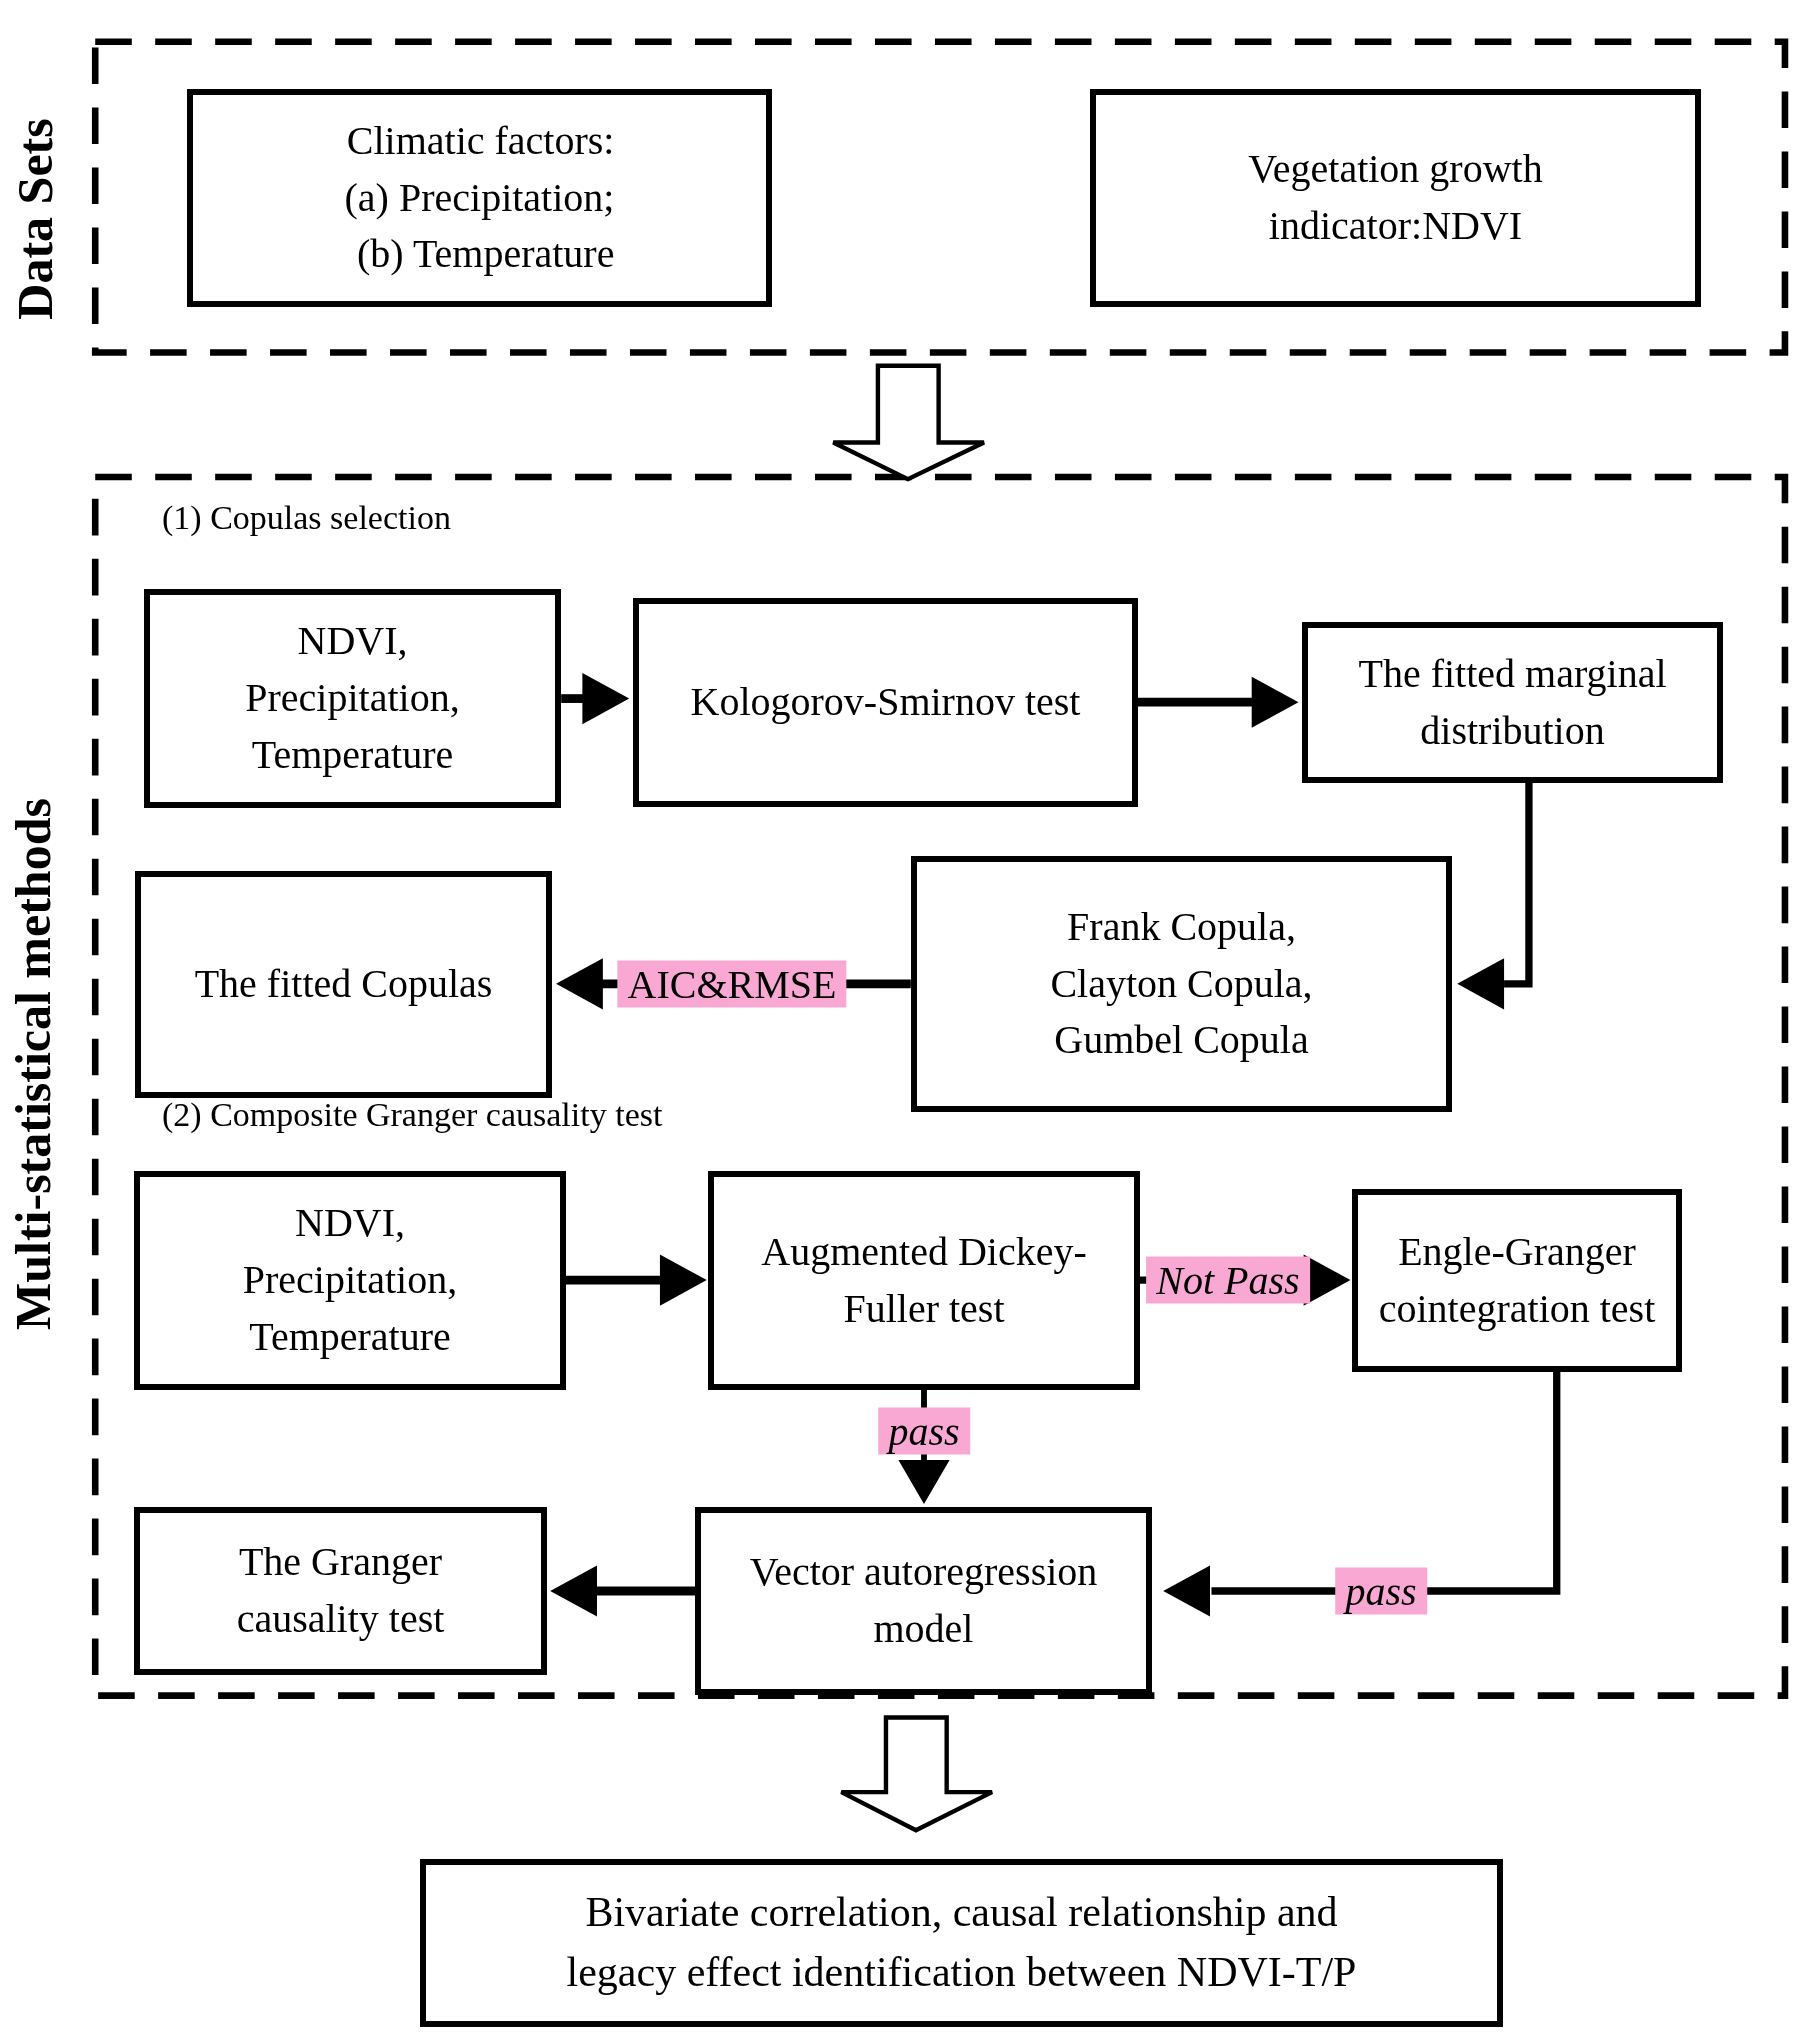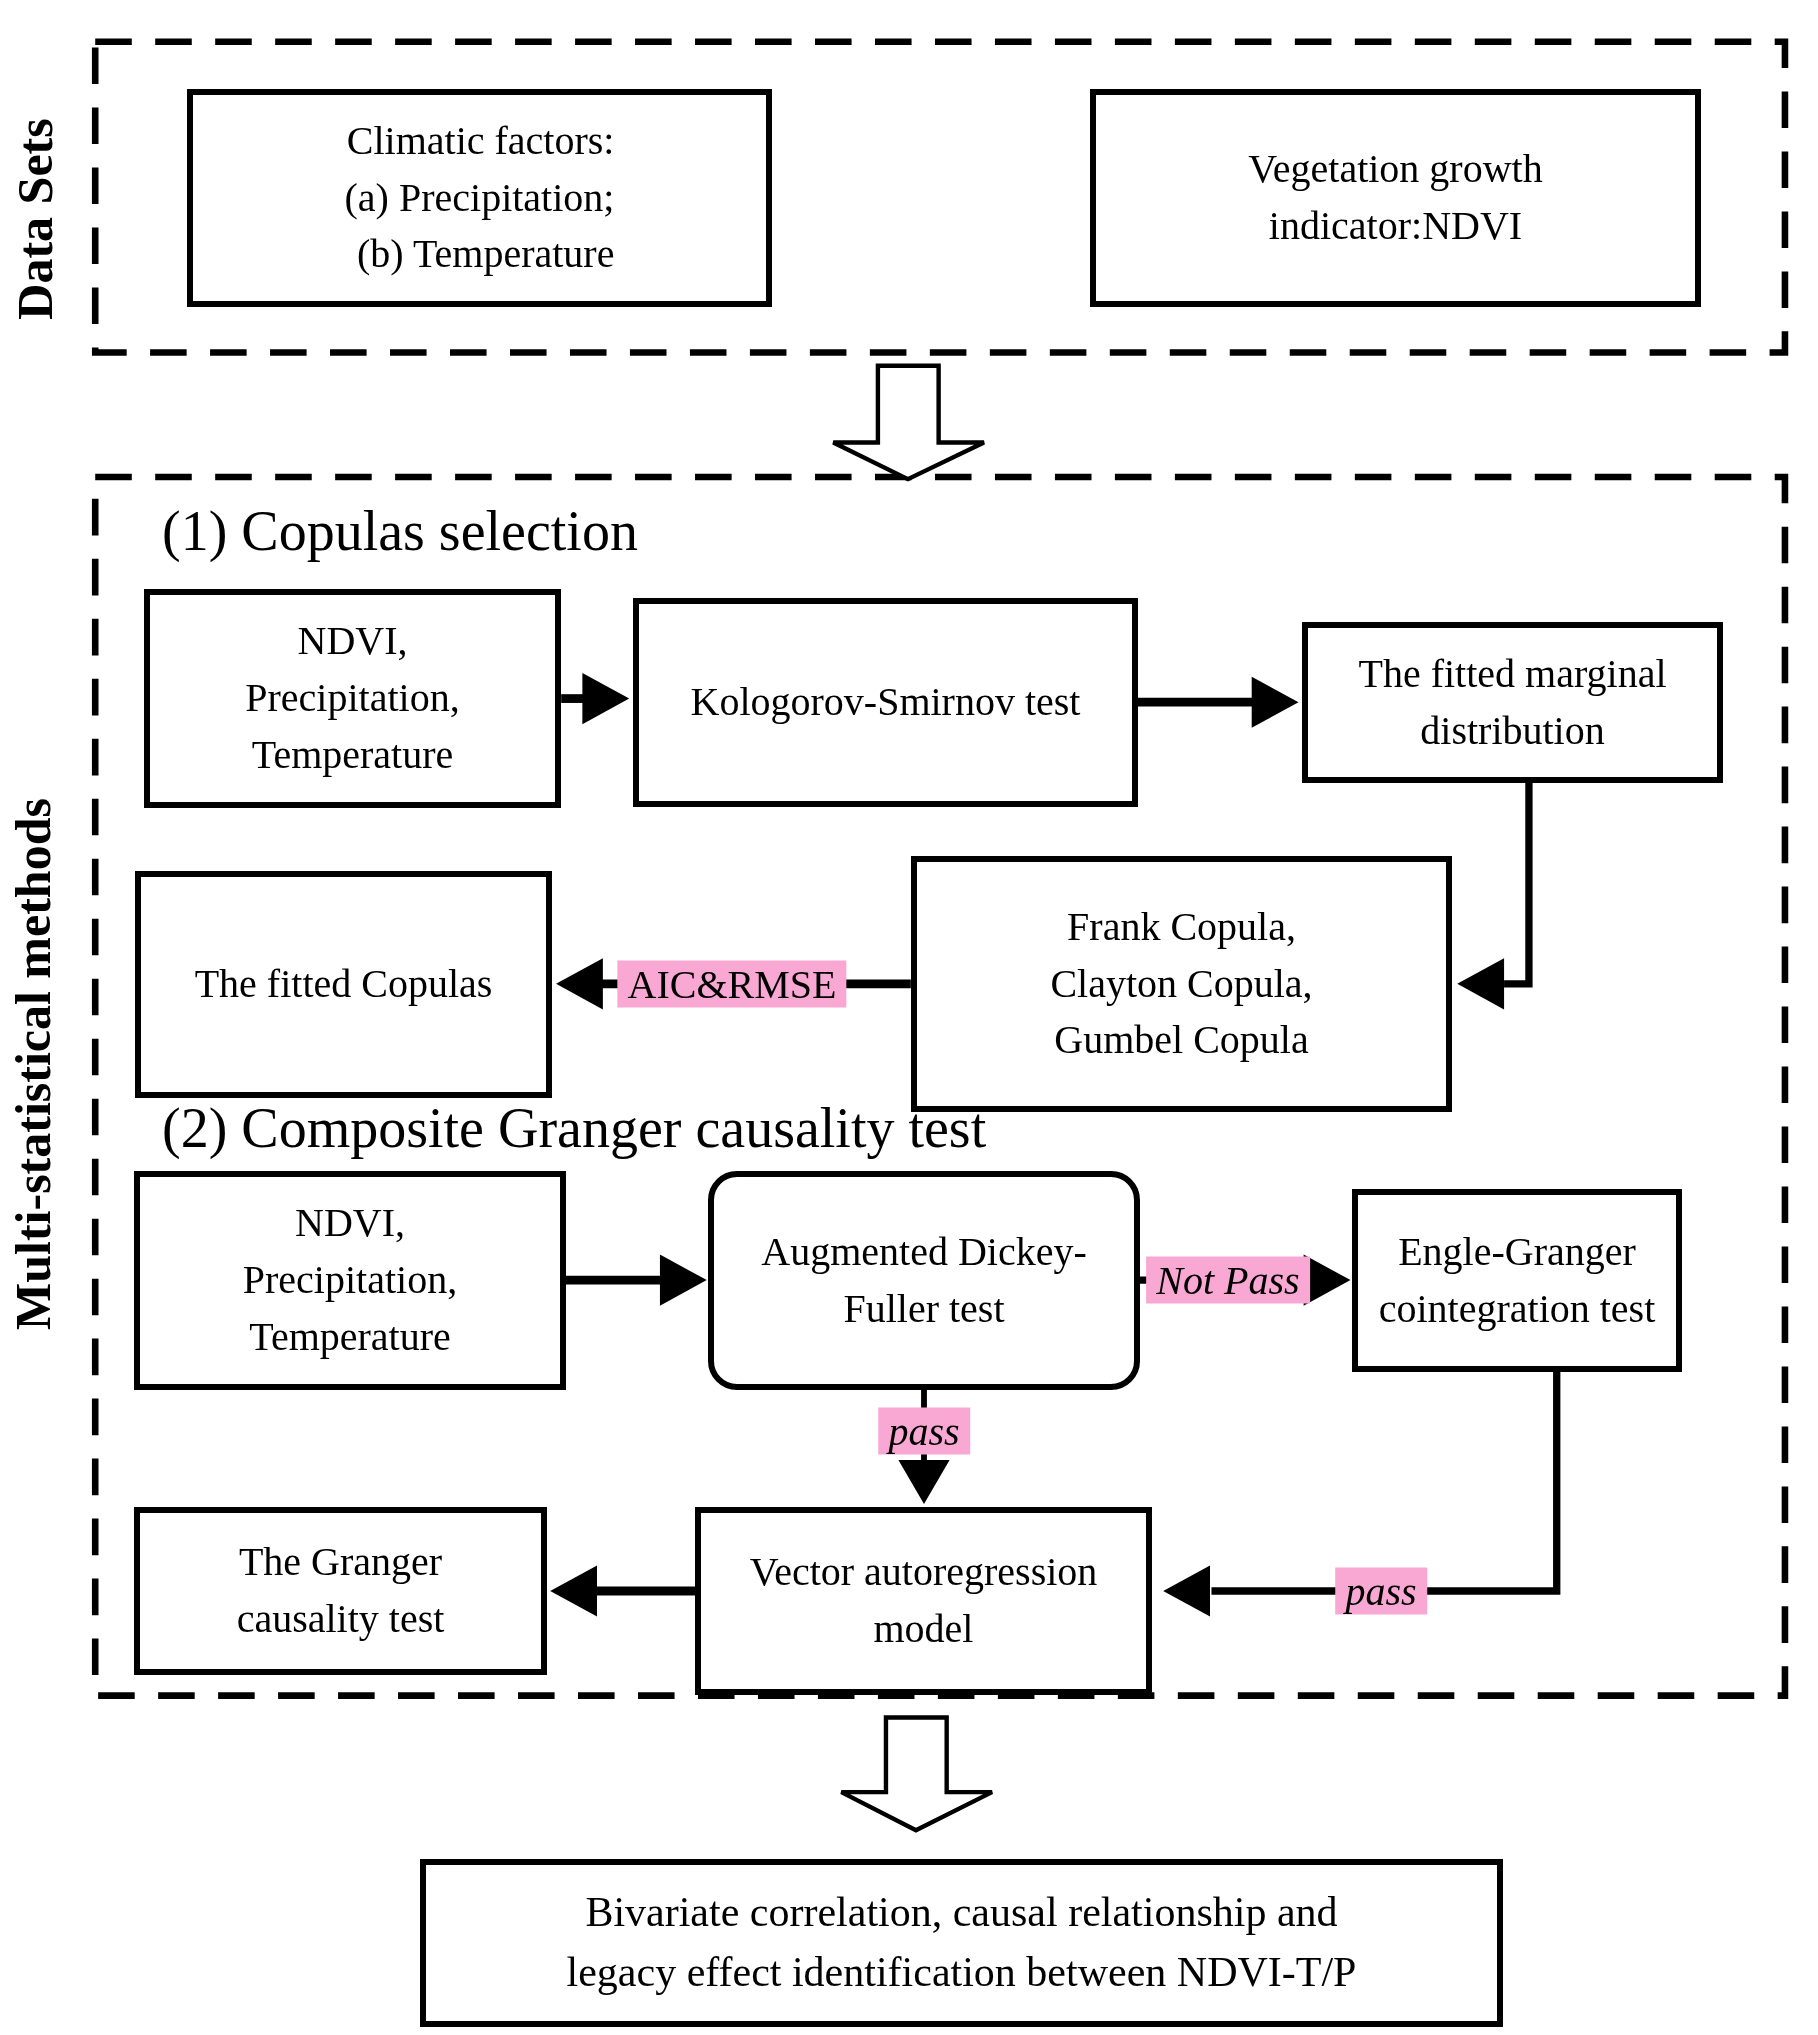--- a/index.html
+++ b/index.html
@@ -20,21 +20,21 @@
     display:flex;align-items:center;justify-content:center;
     text-align:center;
     font-size:40px;line-height:1.42;
     z-index:2;
   }
   .box .inner{display:block;}
   .box .ln{display:block;}
   .box.left-text .inner{text-align:right;}
   .section-title{
     position:absolute;
-    font-size:56px;
+    font-size:34px;
     z-index:2;
     white-space:nowrap;
   }
   .side-label{
     position:absolute;
     font-size:50px;font-weight:bold;
     white-space:nowrap;
     transform:translate(-50%,-50%) rotate(-90deg);
     z-index:2;
   }
@@ -143,21 +143,21 @@
     </span>
   </div>
 
   <div class="box" style="left:134px;top:1171px;width:432px;height:219px;">
     <span class="inner">
       <span class="ln">NDVI,</span>
       <span class="ln">Precipitation,</span>
       <span class="ln">Temperature</span>
     </span>
   </div>
-  <div class="box" style="left:708px;top:1171px;width:432px;height:219px;border-radius:29px;">
+  <div class="box" style="left:708px;top:1171px;width:432px;height:219px;">
     <span class="inner">
       <span class="ln">Augmented Dickey-</span>
       <span class="ln">Fuller test</span>
     </span>
   </div>
   <div class="box" style="left:1352px;top:1189px;width:330px;height:183px;">
     <span class="inner">
       <span class="ln">Engle-Granger</span>
       <span class="ln">cointegration test</span>
     </span>

